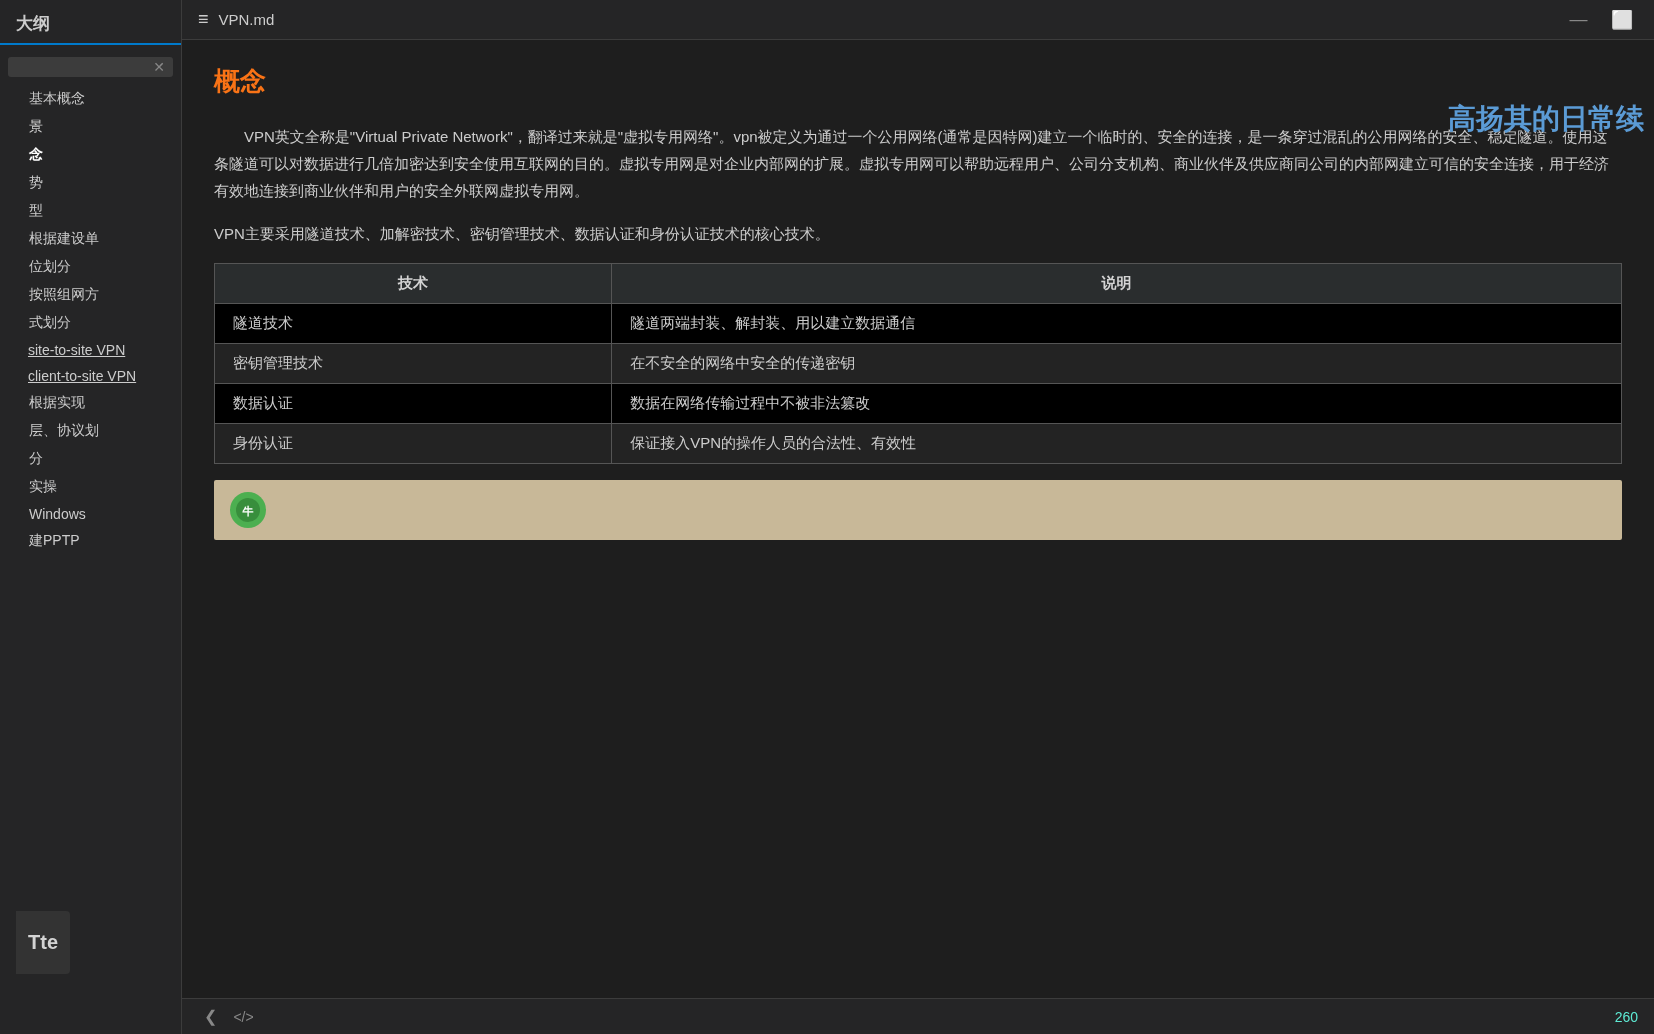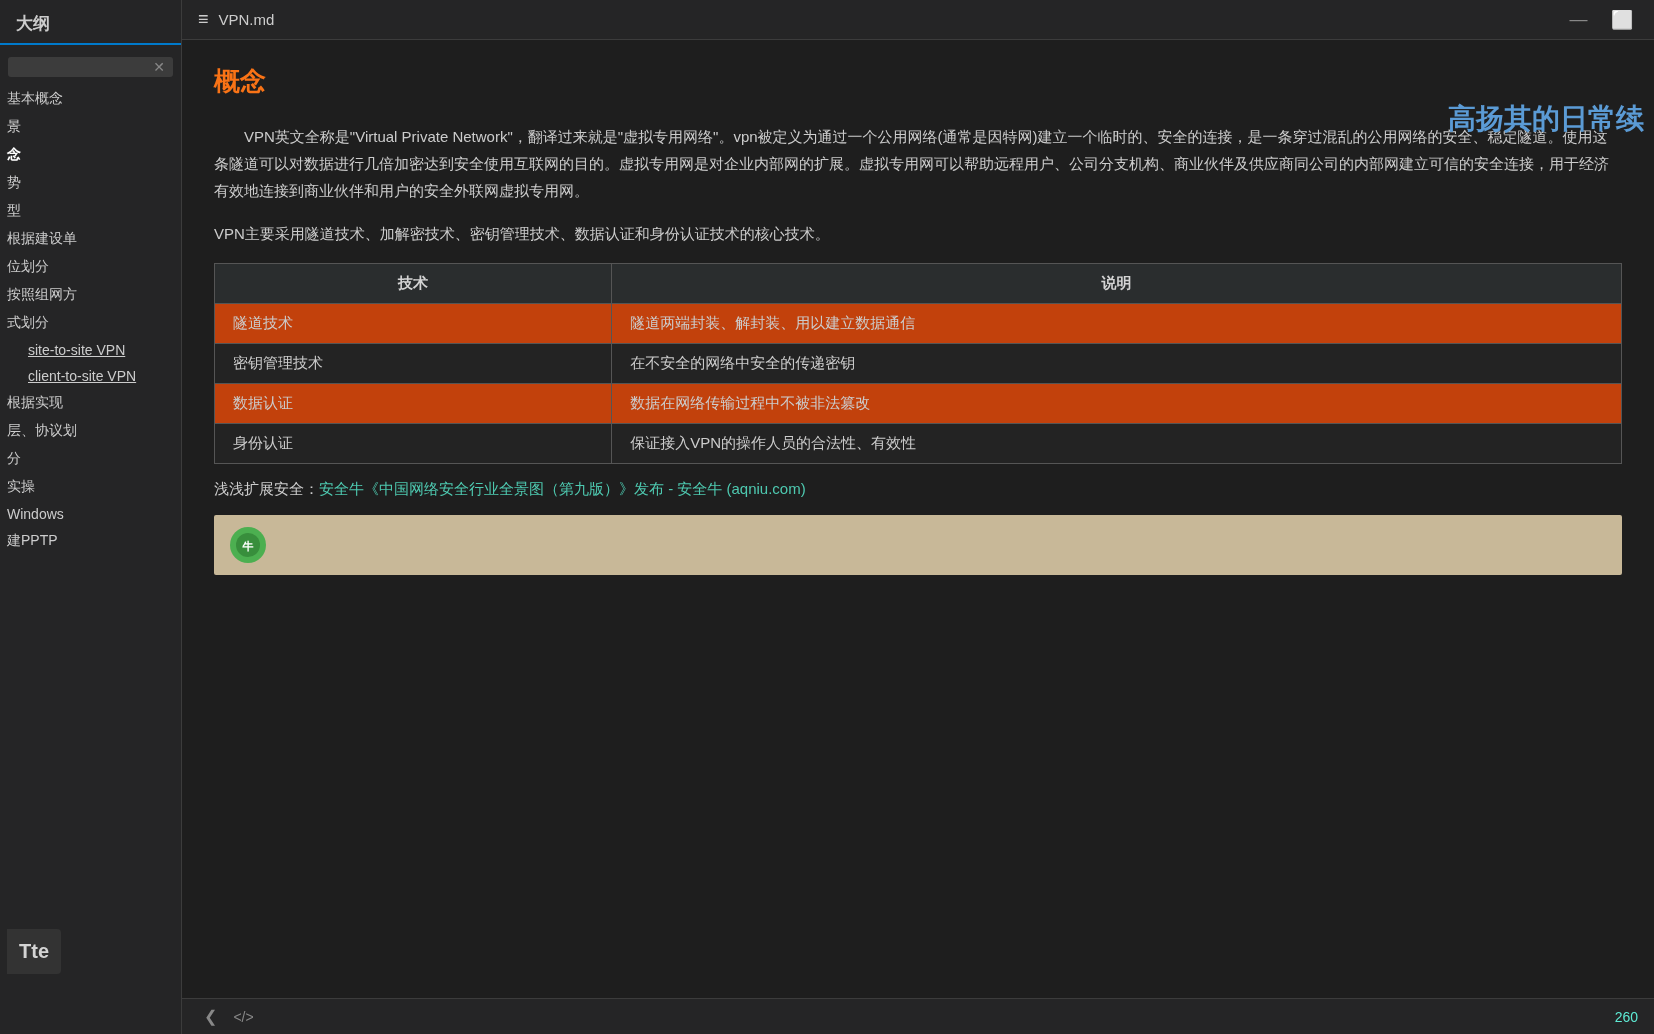--- a/index.html
+++ b/index.html
@@ -44,21 +44,21 @@
       cursor: pointer;
       font-size: 14px;
       padding: 0 2px;
     }
     .sidebar-nav {
       overflow-y: auto;
       flex: 1;
       padding-bottom: 8px;
     }
     .nav-item {
-      padding: 5px 7px;
+      padding: 5px 29px;
       font-size: 14px;
       color: #cccccc;
       cursor: pointer;
       white-space: nowrap;
       overflow: hidden;
       text-overflow: ellipsis;
     }
     .nav-item.active { color: #ffffff; font-weight: bold; }
     .nav-item.sub { padding-left: 28px; text-decoration: underline; }
 
@@ -143,21 +143,21 @@
       pointer-events: none;
       white-space: nowrap;
       z-index: 10;
     }
 
     
     .data-table {
       border-collapse: collapse;
       width: 100%;
       margin: 16px 0;
-      background: #c2410c;
+      background: #000000;
     }
     .data-table th, .data-table td {
       border: 1px solid #555;
       padding: 10px 18px;
       font-size: 15px;
     }
     .data-table th {
       background: #2a2d2e;
       color: #d4d4d4;
       font-weight: bold;
@@ -228,26 +228,26 @@
       font-size: 14px;
     }
     .bottombar-right {
       color: #5eead4;
       font-size: 14px;
     }
 
     
     .tte-label {
       position: fixed;
-      left: 7px;
+      left: 16px;
       bottom: 60px;
       background: #333;
       color: #d4d4d4;
       font-size: 20px;
-      padding: 11px 12px;
+      padding: 20px 12px;
       font-weight: bold;
       border-radius: 0 4px 4px 0;
     }
 
     ::-webkit-scrollbar { width: 8px; }
     ::-webkit-scrollbar-track { background: #1e1e1e; }
     ::-webkit-scrollbar-thumb { background: #555; border-radius: 4px; }
   </style>
 </head>
 <body>
@@ -323,23 +323,20 @@
             <td>数据认证</td>
             <td>数据在网络传输过程中不被非法篡改</td>
           </tr>
           <tr>
             <td>身份认证</td>
             <td>保证接入VPN的操作人员的合法性、有效性</td>
           </tr>
         </tbody>
     </table>
 
-    <p class="expand-text">
-      <span>浅浅扩展安全：</span><a class="link-text" href="#">安全牛《中国网络安全行业全景图（第九版）》发布 - 安全牛 (aqniu.com)</a>
-    </p>
 
     <div class="preview-area">
       <div class="preview-logo">
         <svg width="28" height="28" viewBox="0 0 28 28">
           <circle cx="14" cy="14" r="12" fill="#388e3c"></circle>
           <text x="14" y="19" text-anchor="middle" fill="white" font-size="11" font-weight="bold">牛</text>
         </svg>
       </div>
     </div>
 

